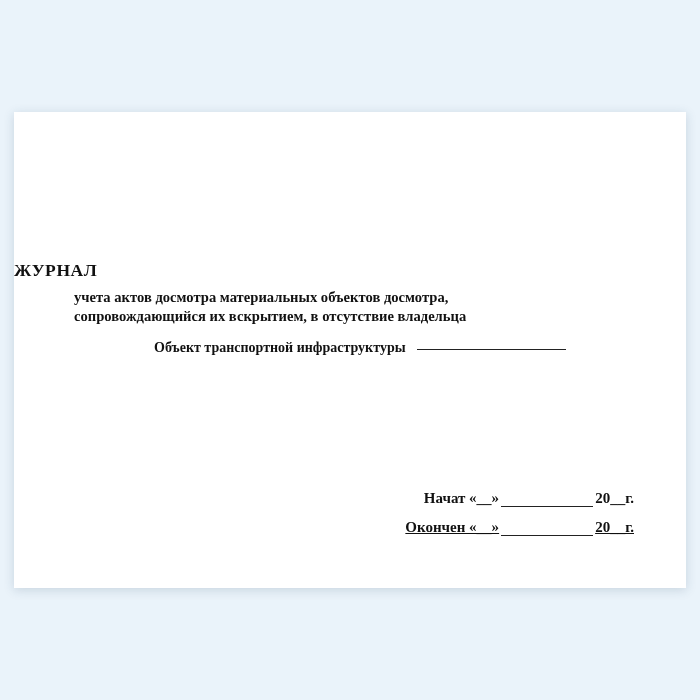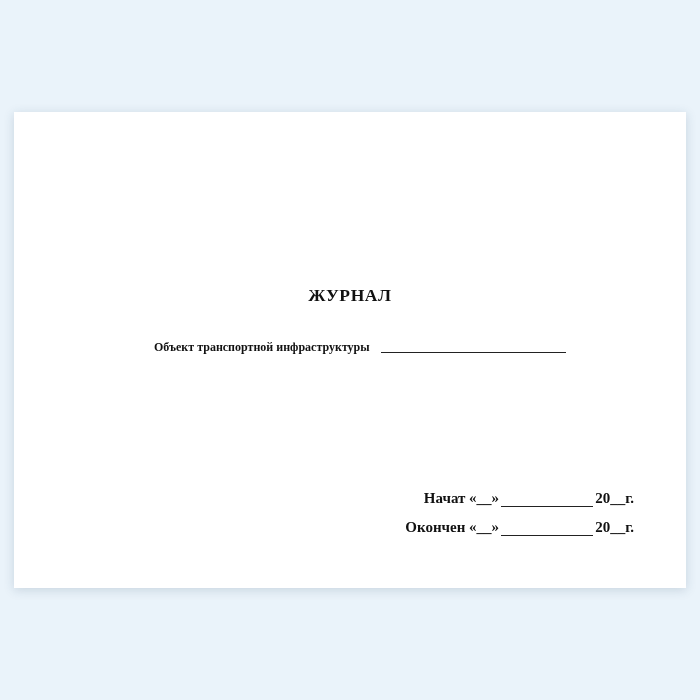--- a/index.html
+++ b/index.html
@@ -31,22 +31,21 @@
     position: relative;
     width: 100%;
     height: 100%;
     box-sizing: border-box;
   }
   .title-block {
     position: absolute;
     left: 0;
     right: 0;
     top: 148px;
-    text-align: center;
-    margin-top: 25px;
+    text-align: left;
   }
   .doc-title {
     font-size: 17.5px;
     font-weight: bold;
     letter-spacing: 0.6px;
     color: #111;
     line-height: 1.25;
     margin: 0;
   }
   .doc-subtitle {
@@ -58,22 +57,22 @@
     padding: 0 60px;
   }
   .fields {
     position: absolute;
     left: 140px;
     right: 120px;
     top: 228px;
   }
   .field-row {
     display: flex;
-    align-items: center;
-    font-size: 12px;
+    align-items: flex-start;
+    font-size: 14px;
     font-weight: bold;
     color: #111;
     margin-bottom: 14px;
     white-space: nowrap;
     gap: 8px;
   }
   .field-label {
     flex: 0 0 auto;
   }
   .field-line {
@@ -96,20 +95,21 @@
   }
   .footer-row {
     display: flex;
     justify-content: flex-end;
     align-items: flex-end;
     margin-bottom: 12px;
     white-space: nowrap;
   }
   .footer-row:last-child {
     margin-bottom: 0;
+    text-decoration: underline;
   }
   .footer-label {
     flex: 0 0 auto;
   }
   .footer-line {
     width: 92px;
     border-bottom: 1px solid #222;
     height: 9px;
     margin: 0 2px;
   }
@@ -119,20 +119,24 @@
 </style>
 </head>
 <body>
 
 <div class="stage">
   <div class="page">
     <div class="page-inner">
 
       <div class="title-block">
         <div class="doc-title">ЖУРНАЛ</div>
+        <div class="doc-subtitle">
+          <span>учета актов досмотра материальных объектов досмотра,</span><br>
+          <span>сопровождающийся их вскрытием, в отсутствие владельца</span>
+        </div>
       </div>
 
       <div class="fields">
         <div class="field-row">
           <span class="field-label">Объект транспортной инфраструктуры</span>
           <span class="field-line"></span>
         </div>
       </div>
 
       <div class="footer">

